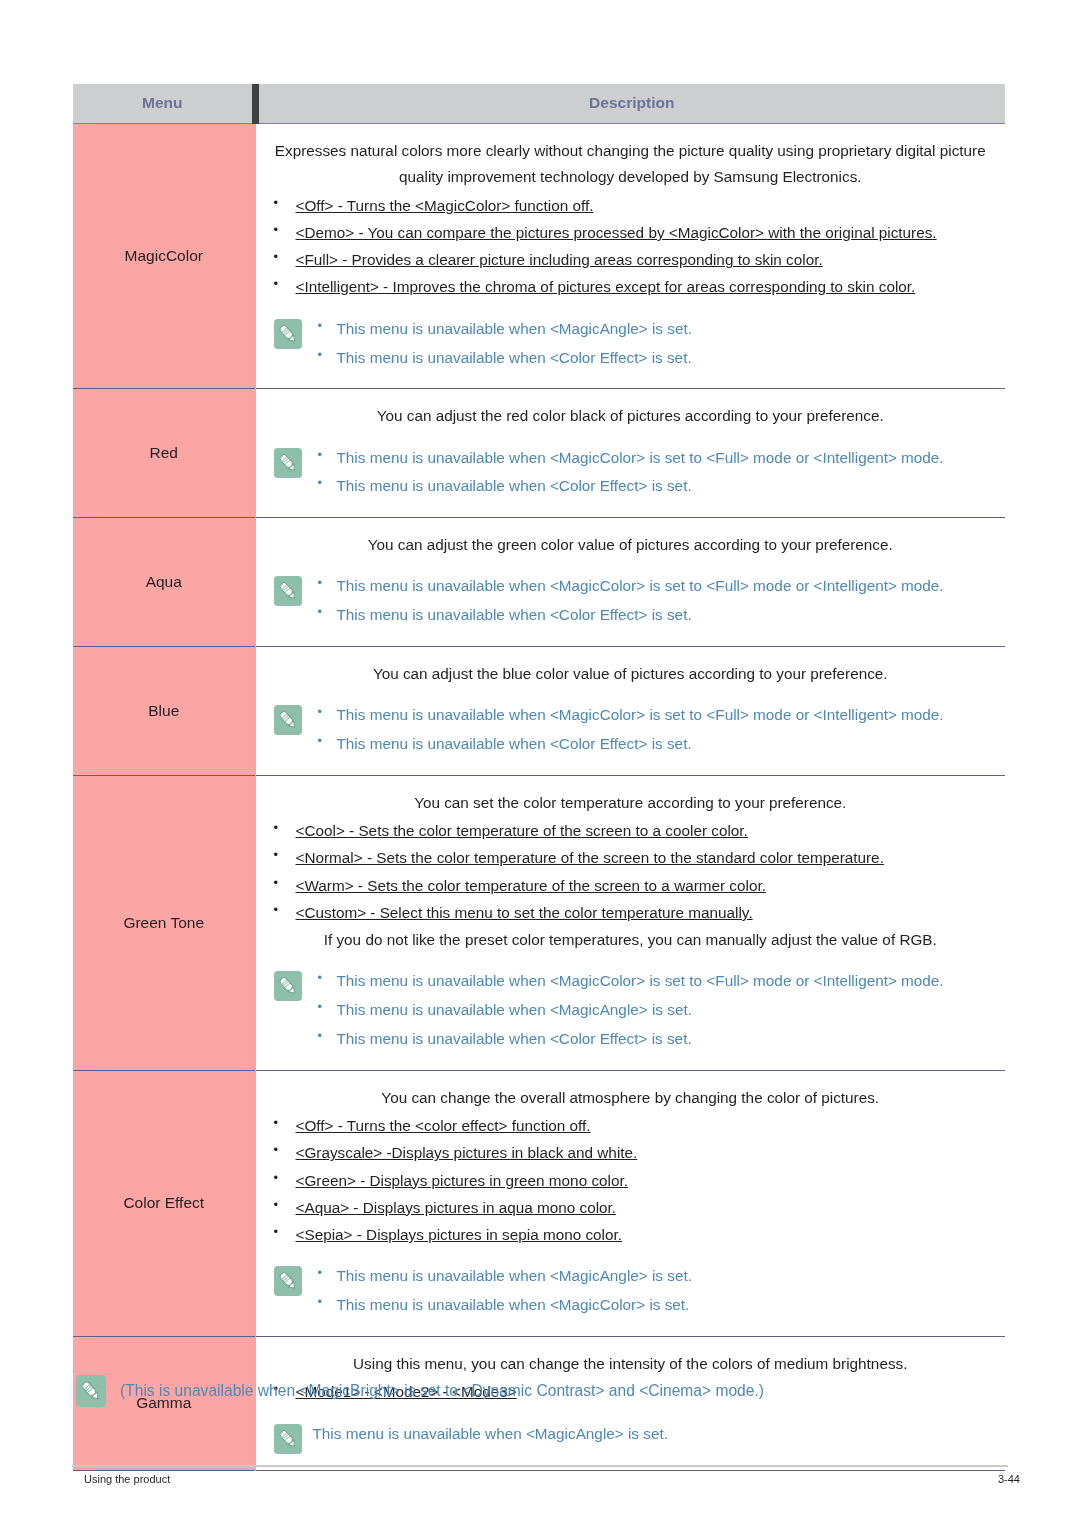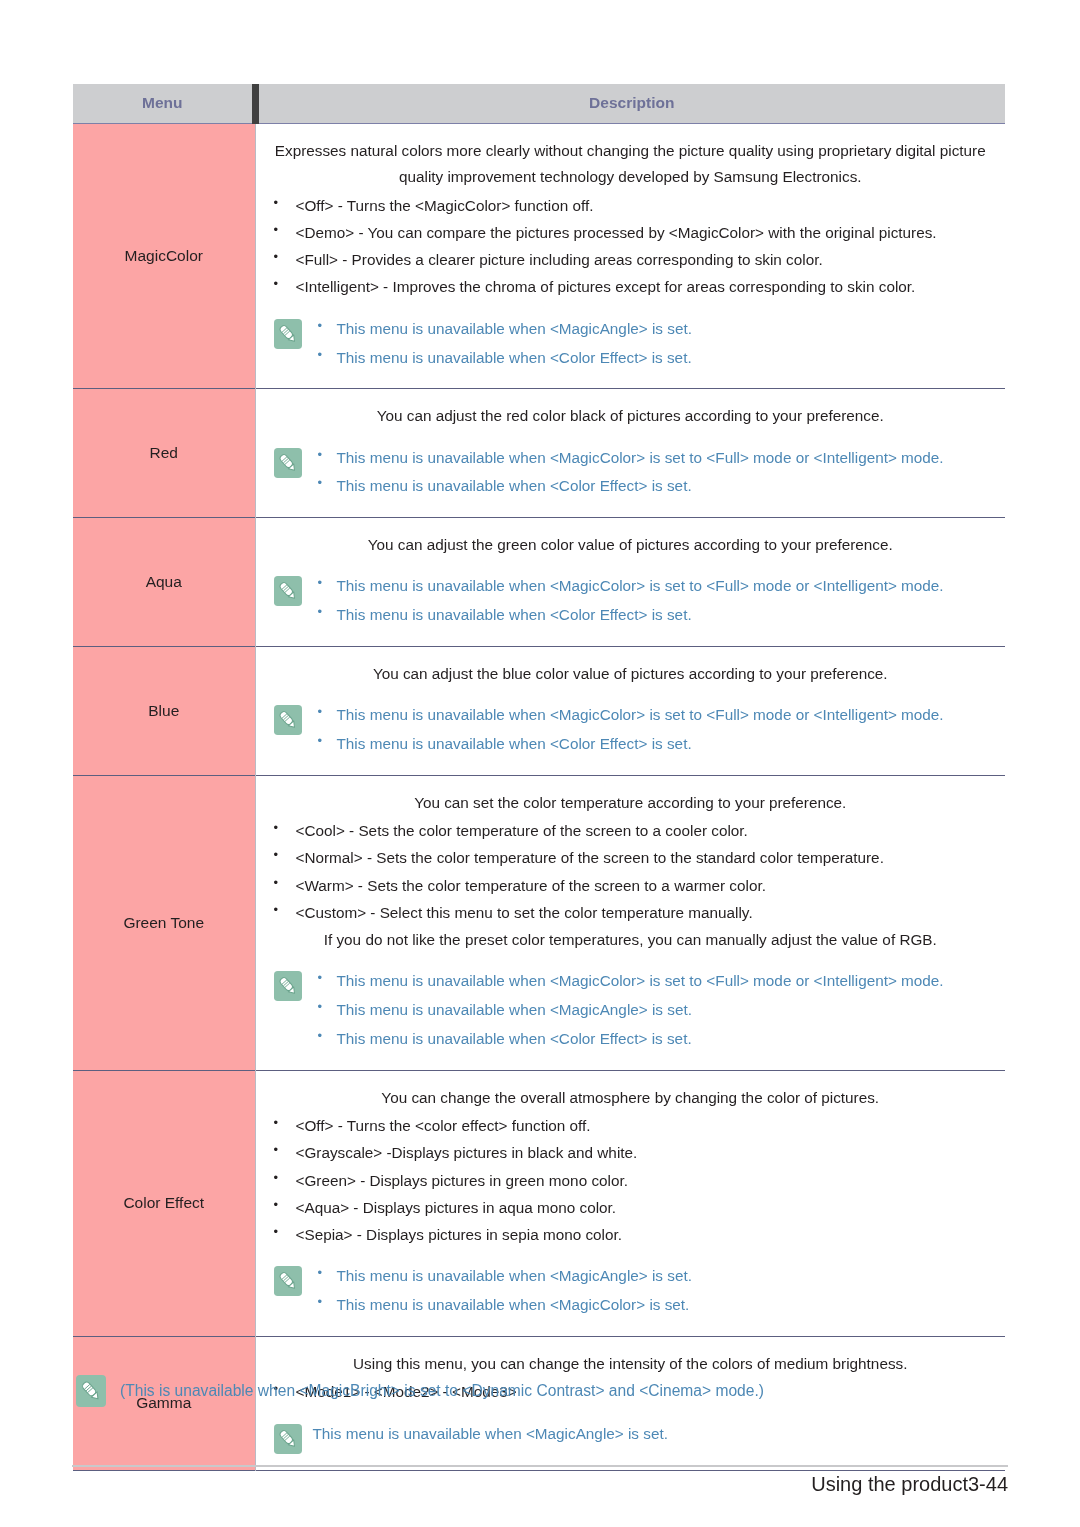--- a/index.html
+++ b/index.html
@@ -82,20 +82,21 @@
   }
   ul.bullets {
     list-style: none;
     margin: 0;
     padding: 0;
   }
   ul.bullets li {
     position: relative;
     padding-left: 26px;
     margin: 1px 0;
+    text-decoration: underline;
   }
   ul.bullets li::before {
     content: "\2022";
     position: absolute;
     left: 4px;
     top: -1px;
     font-size: 13px;
     color: #231f20;
   }
 
@@ -168,27 +169,27 @@
   .footer-rule {
     position: absolute;
     left: 72px;
     top: 1465px;
     width: 936px;
     height: 2px;
     background: #c9c9cb;
   }
   .footer {
     position: absolute;
-    left: 72px;
+    left: 84px;
     top: 1473px;
     width: 936px;
     display: flex;
-    justify-content: flex-end;
+    justify-content: space-between;
     align-items: baseline;
-    font-size: 20px;
+    font-size: 11px;
     color: #231f20;
   }
 </style>
 </head>
 <body>
 
 <div class="page">
 
   <table class="spec-table">
     <colgroup>

